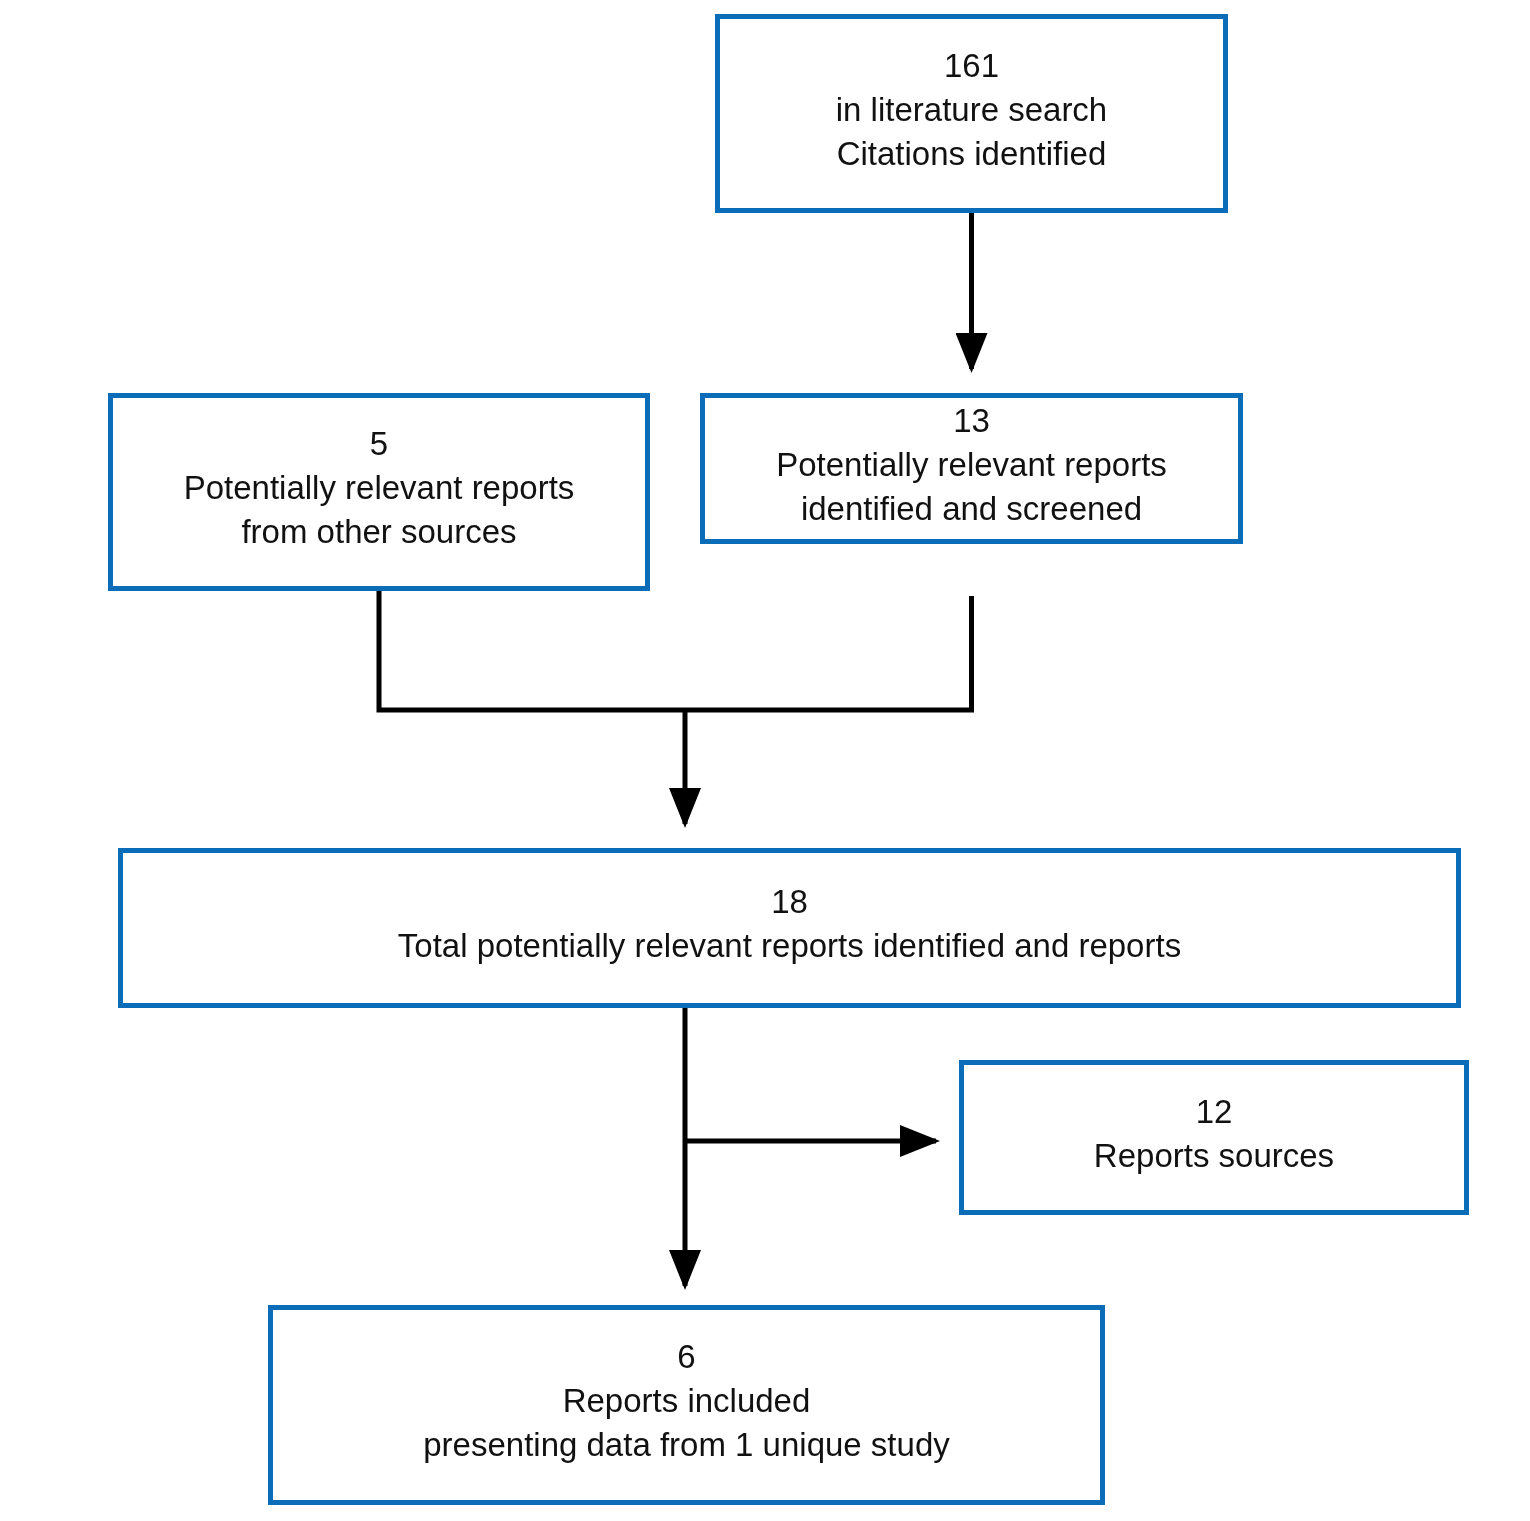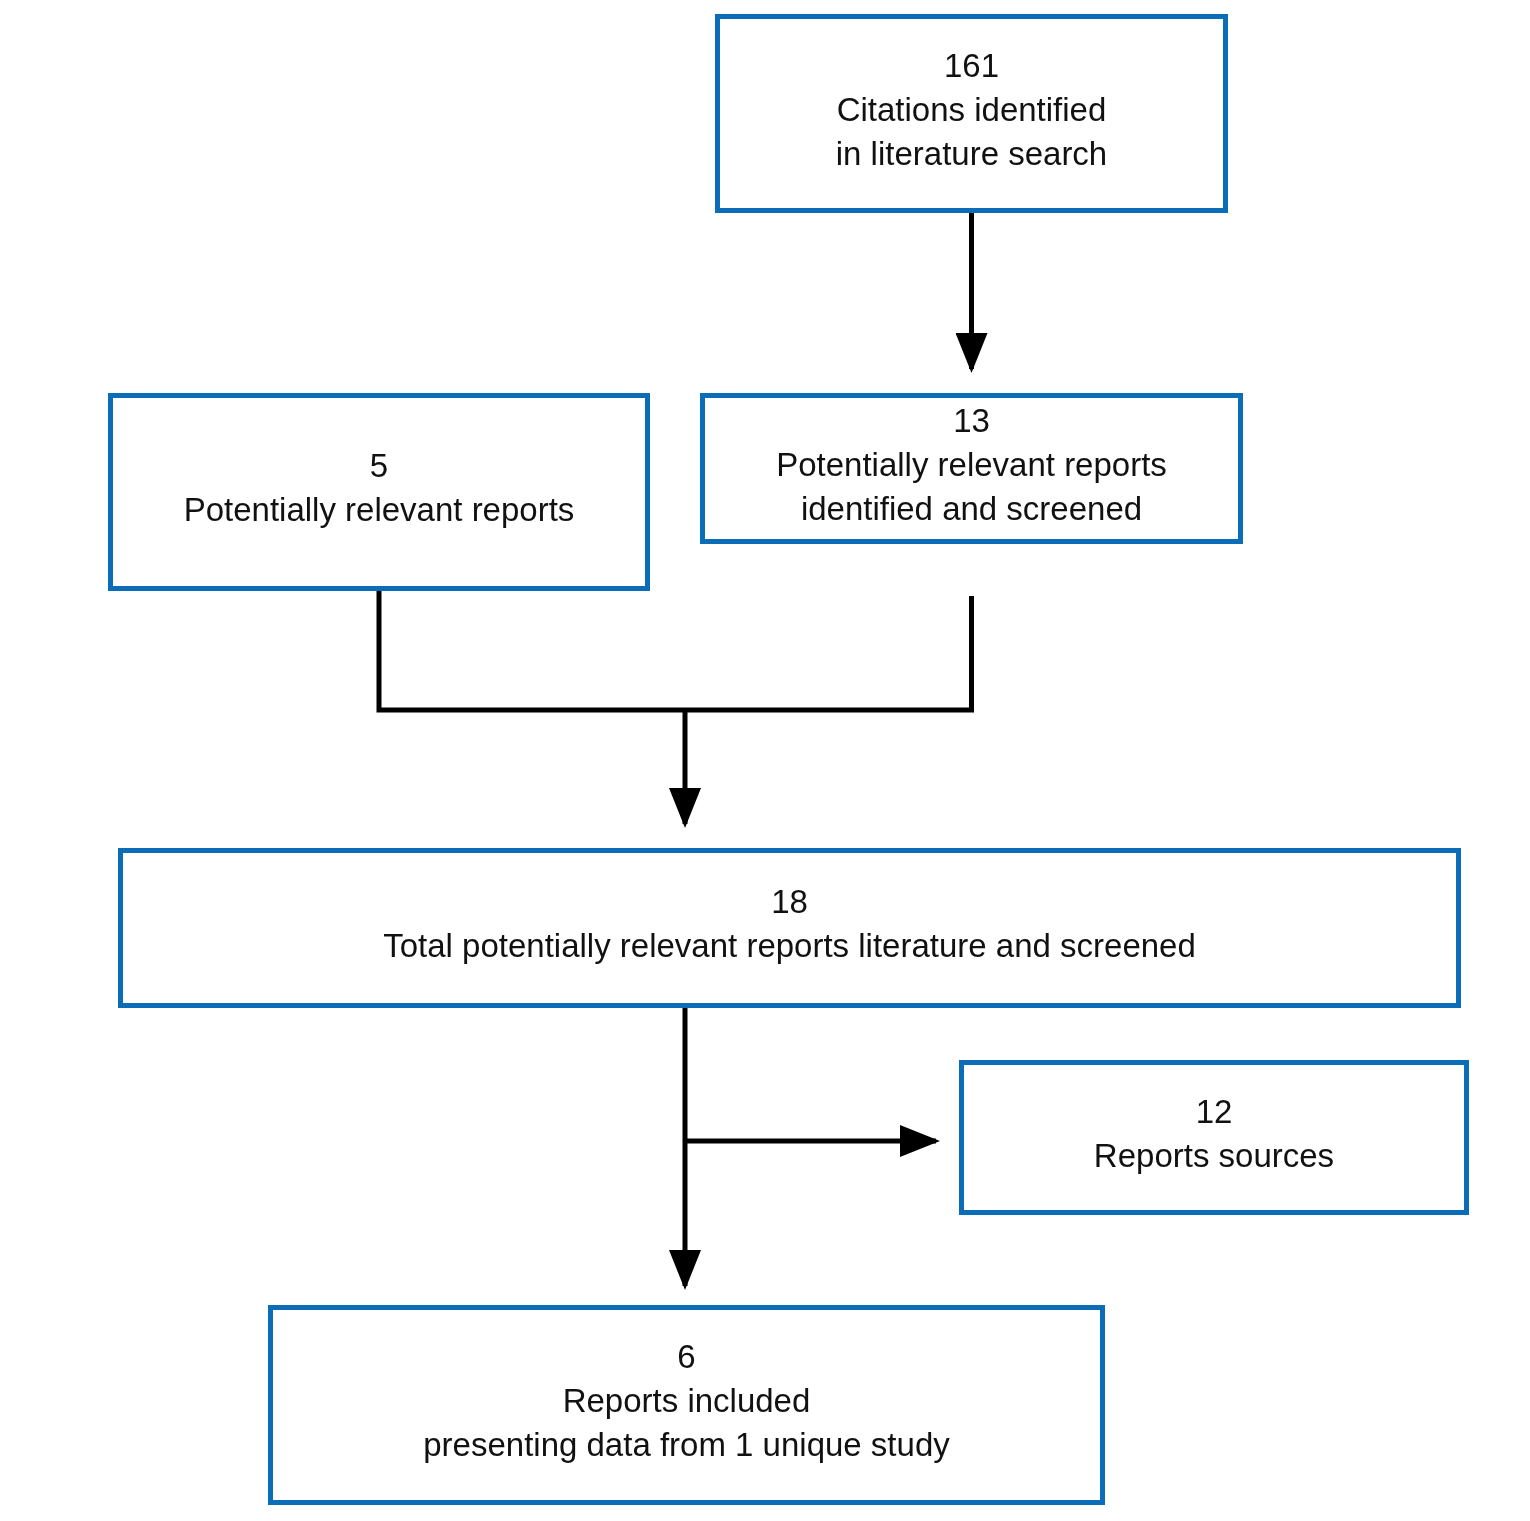--- a/index.html
+++ b/index.html
@@ -70,38 +70,39 @@
 
     <line class="stroke" x1="685" y1="710" x2="685" y2="824" marker-end="url(#arrow)"></line>
 
     <line class="stroke" x1="685" y1="1008" x2="685" y2="1286" marker-end="url(#arrow)"></line>
 
     <line class="stroke" x1="685" y1="1141" x2="936" y2="1141" marker-end="url(#arrow)"></line>
   </svg>
 
   <div class="node" style="left:715px; top:14px; width:513px; height:199px;">
     <div class="count">161</div>
+    <div class="label">in literature search</div>
     <div class="label">Citations identified</div>
-    <div class="label">in literature search</div>
   </div>
 
   <div class="node" style="left:108px; top:393px; width:542px; height:198px;">
     <div class="count">5</div>
     <div class="label">Potentially relevant reports</div>
+    <div class="label">from other sources</div>
   </div>
 
   <div class="node" style="left:700px; top:393px; width:543px; height:151px;">
     <div class="count">13</div>
     <div class="label">Potentially relevant reports</div>
     <div class="label">identified and screened</div>
   </div>
 
   <div class="node" style="left:118px; top:848px; width:1343px; height:160px;">
     <div class="count">18</div>
-    <div class="label">Total potentially relevant reports literature and screened</div>
+    <div class="label">Total potentially relevant reports identified and reports</div>
   </div>
 
   <div class="node" style="left:919px; top:1060px; width:510px; height:155px;margin-left:40px;">
     <div class="count">12</div>
     <div class="label">Reports sources</div>
   </div>
 
   <div class="node" style="left:268px; top:1305px; width:837px; height:200px;">
     <div class="count">6</div>
     <div class="label">Reports included</div>

